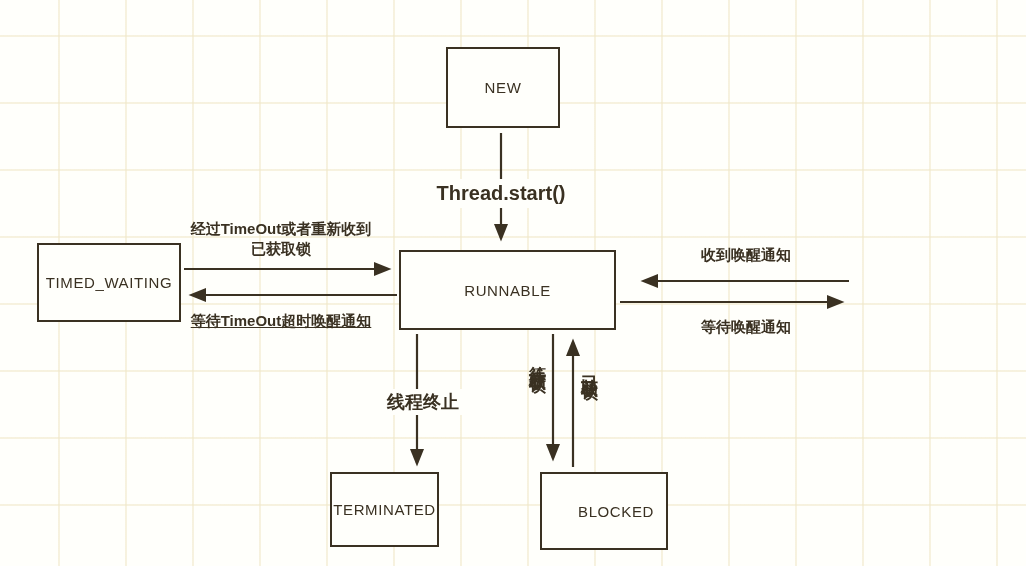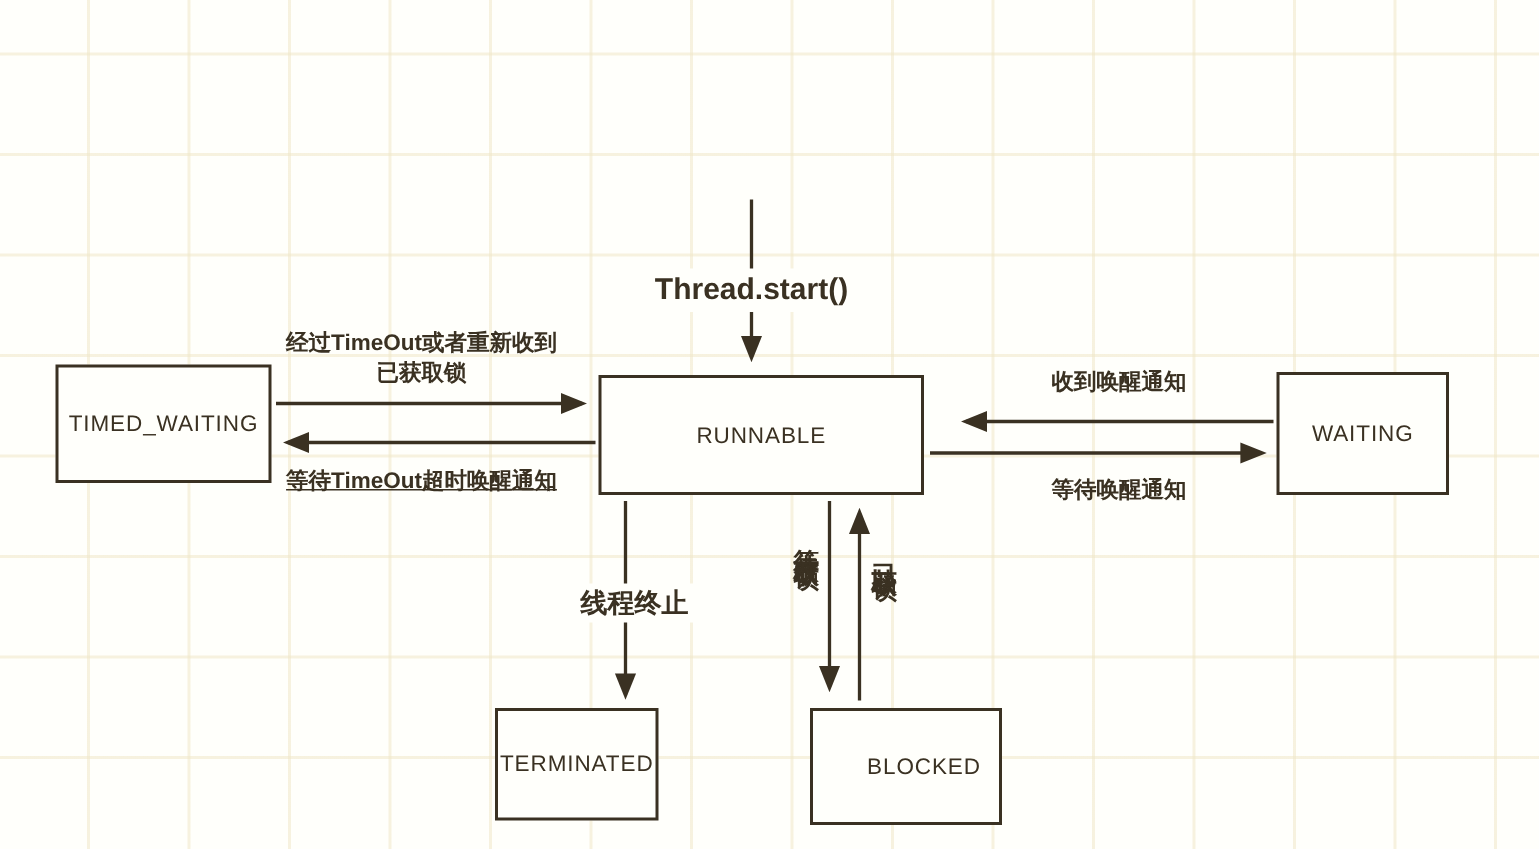--- a/index.html
+++ b/index.html
@@ -91,32 +91,32 @@
       <line x1="184" y1="269" x2="388" y2="269" marker-end="url(#arrowhead)"></line>
       <line x1="397" y1="295" x2="192" y2="295" marker-end="url(#arrowhead)"></line>
       <line x1="849" y1="281" x2="644" y2="281" marker-end="url(#arrowhead)"></line>
       <line x1="620" y1="302" x2="841" y2="302" marker-end="url(#arrowhead)"></line>
       <line x1="417" y1="334" x2="417" y2="463" marker-end="url(#arrowhead)"></line>
       <line x1="553" y1="334" x2="553" y2="458" marker-end="url(#arrowhead)"></line>
       <line x1="573" y1="467" x2="573" y2="342" marker-end="url(#arrowhead)"></line>
     </g>
   </svg>
 
+  <div class="state-box" id="box-new">
+    <span>NEW</span>
+  </div>
 
   <div class="state-box" id="box-runnable">
     <span>RUNNABLE</span>
   </div>
 
   <div class="state-box" id="box-timed-waiting">
     <span>TIMED_WAITING</span>
   </div>
 
-  <div class="state-box" id="box-waiting">
-    <span>WAITING</span>
-  </div>
 
   <div class="state-box" id="box-terminated">
     <span>TERMINATED</span>
   </div>
 
   <div class="state-box" id="box-blocked">
     <span>BLOCKED</span>
   </div>
 
   <div class="edge-label on-line" id="lbl-thread-start">Thread.start()</div>

